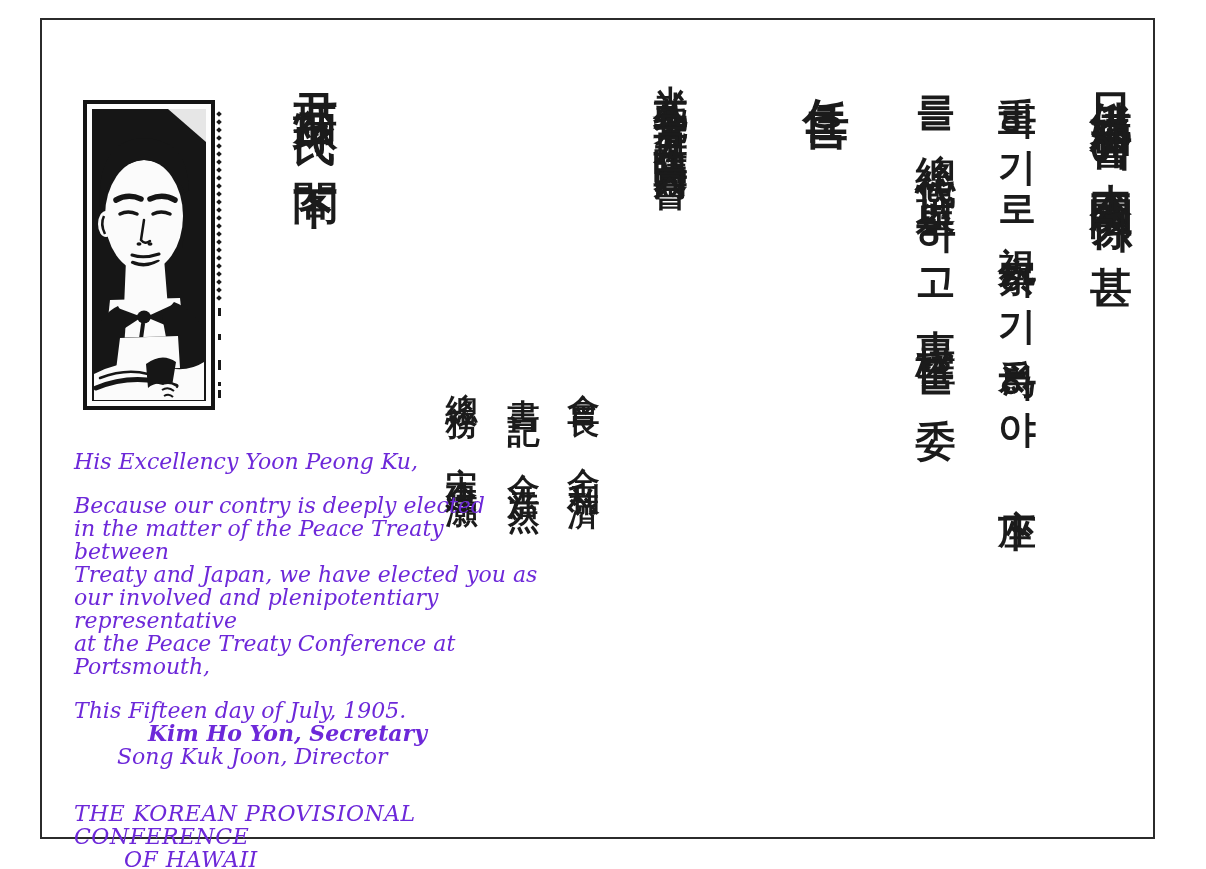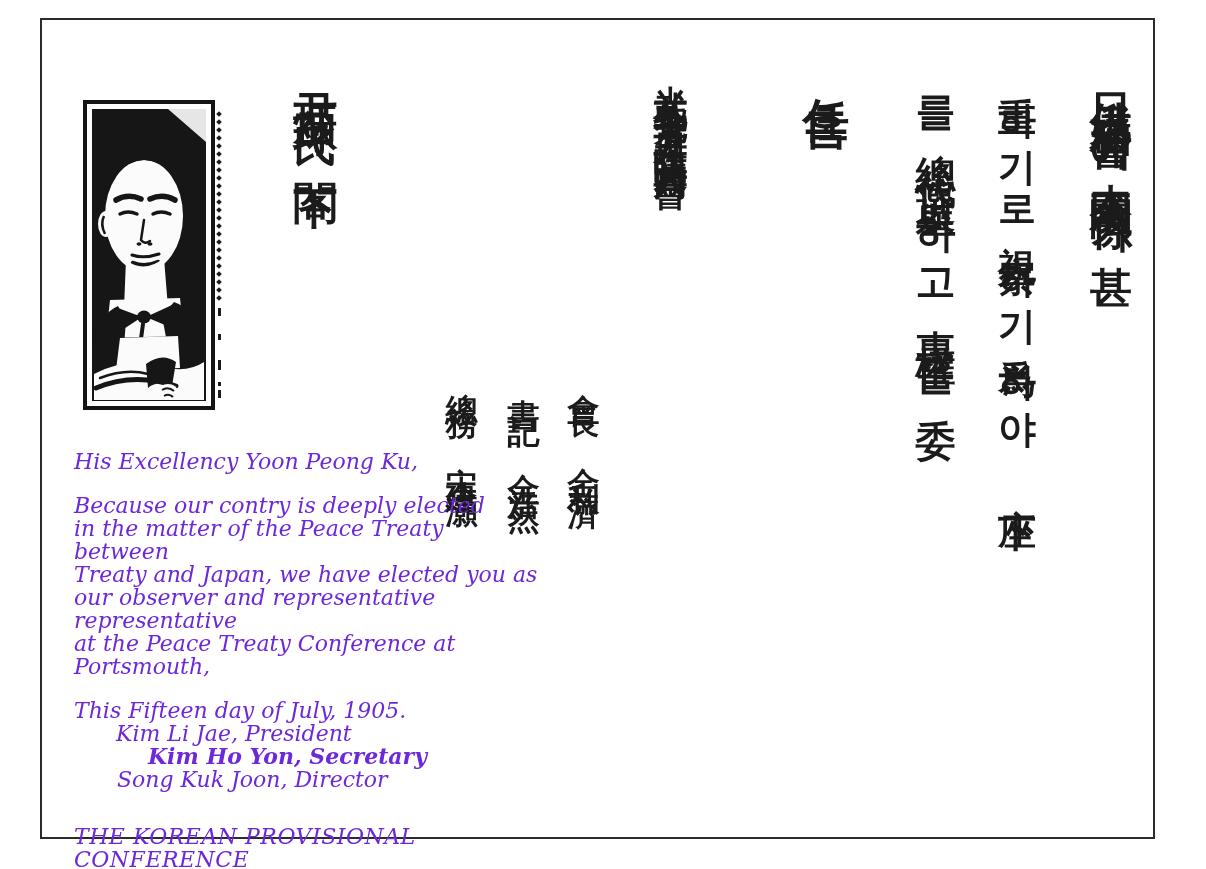--- a/index.html
+++ b/index.html
@@ -172,25 +172,24 @@
   <div class="vcol col-sig1">會長　金利濟</div>
   <div class="vcol col-sig2">書記　金浩然</div>
   <div class="vcol col-sig3">總務　宋建灝</div>
 
   <div class="english">
     <div>His Excellency Yoon Peong Ku,</div>
     <div class="gap-sm"></div>
     <div>Because our contry is deeply elected</div>
     <div>in the matter of the Peace Treaty between</div>
     <div>Treaty and Japan, we have elected you as</div>
-    <div>our observer and representative representative</div>
+    <div>our involved and plenipotentiary representative</div>
     <div>at the Peace Treaty Conference at Portsmouth,</div>
     <div class="gap-sm"></div>
     <div>This Fifteen day of July, 1905.</div>
-    <div class="sig-line-1">Kim Li Jae, President</div>
     <div class="sig-line-2">Kim Ho Yon, Secretary</div>
     <div class="sig-line-3">Song Kuk Joon, Director</div>
     <div class="gap-sm"></div>
     <div class="gap-md"></div>
     <div class="org-line">THE KOREAN PROVISIONAL CONFERENCE</div>
     <div class="org-line org-line-2">OF HAWAII</div>
   </div>
 
 </div>
 

